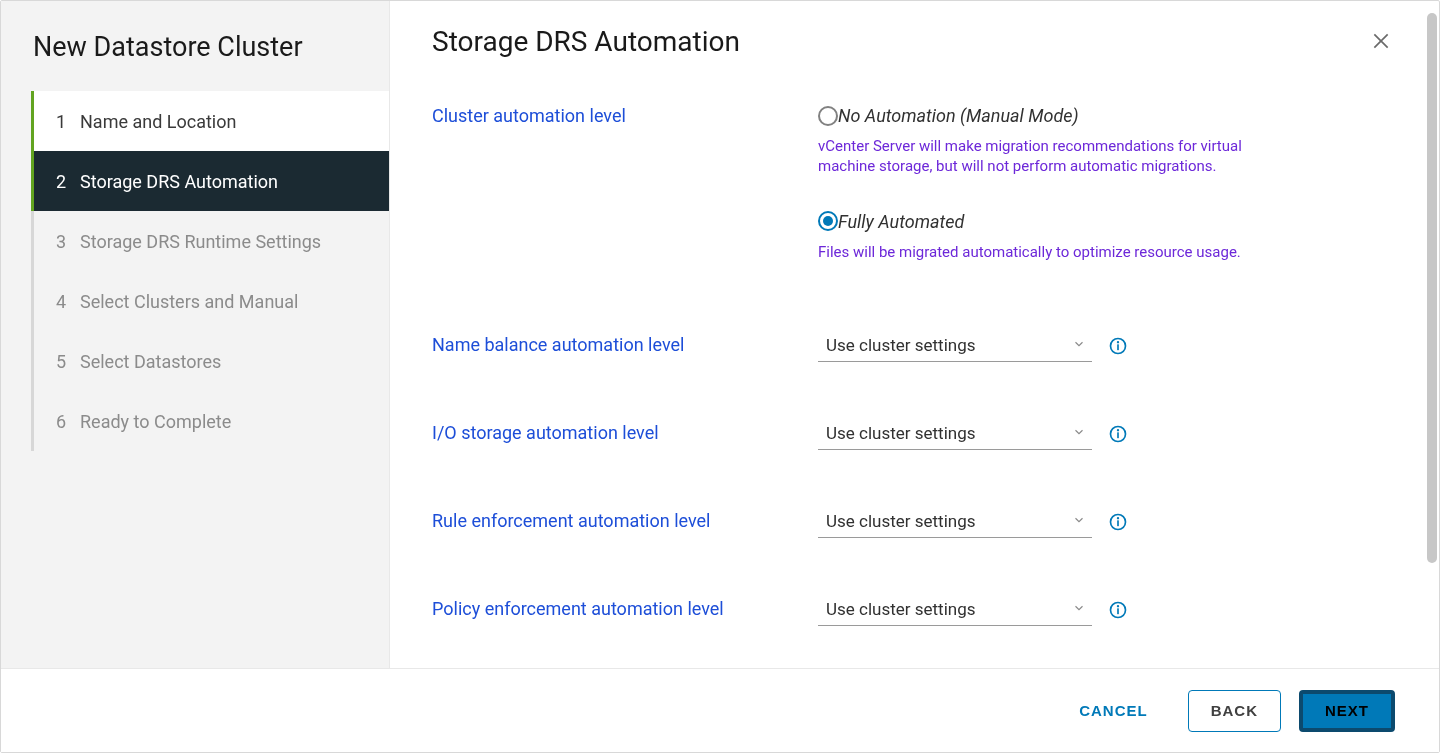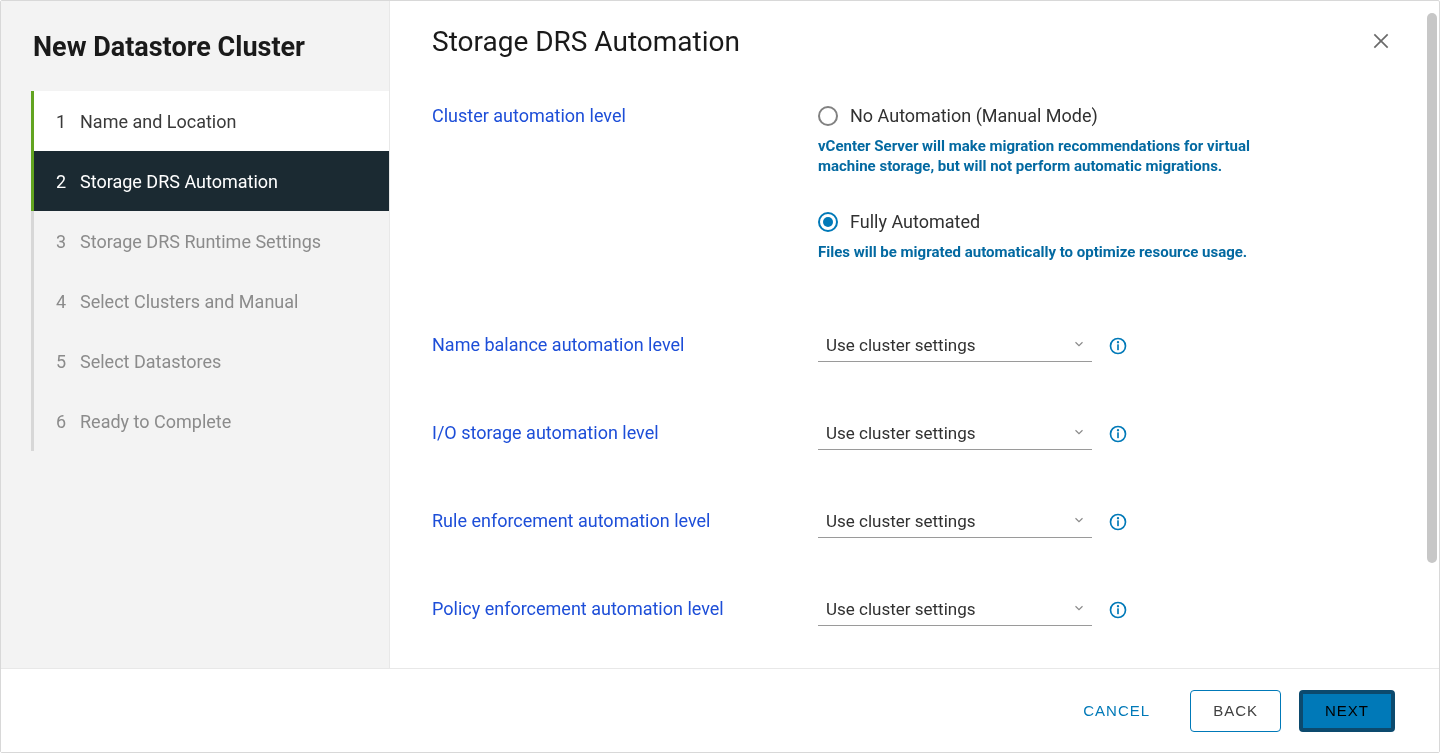--- a/index.html
+++ b/index.html
@@ -16,21 +16,21 @@
 }
 .modal-body { display: flex; flex: 1 1 auto; overflow: hidden; }
 .sidebar {
   width: 389px;
   background: #f3f3f3;
   padding: 24px 0 0 0;
   border-right: 1px solid #e8e8e8;
 }
 .sidebar-title {
   font-size: 27px;
-  font-weight: 700;
+  font-weight: 400;
   color: #1a1a1a;
   padding: 6px 0 28px 32px;
 }
 .steps { list-style: none; border-left: 3px solid #d7d7d7; margin-left: 30px; }
 .step {
   display: flex;
   align-items: center;
   height: 60px;
   padding: 0 0 0 22px;
   font-size: 18px;
@@ -50,26 +50,26 @@
 }
 .content-header { display: flex; align-items: flex-start; justify-content: space-between; margin-bottom: 44px; }
 .content-title { font-size: 28px; font-weight: 400; color: #1a1a1a; }
 .close-btn { cursor: pointer; padding: 6px; }
 .close-btn svg { width: 20px; height: 20px; stroke: #6a6a6a; stroke-width: 2; }
 .form-row { display: flex; margin-bottom: 60px; }
 .form-row.tight { margin-bottom: 60px; }
 .form-label { width: 386px; font-size: 18px; color: #1d4ed8; padding-top: 0; }
 .form-field { flex: 1; max-width: 520px; }
 .radio-block { margin-bottom: 34px; }
-.radio-line { display: flex; align-items: flex-end; gap: 12px; margin-bottom: 10px; }
+.radio-line { display: flex; align-items: center; gap: 0; margin-bottom: 10px; font-style: italic; }
 .radio { width: 20px; height: 20px; border: 2px solid #818181; border-radius: 50%; position: relative; flex-shrink: 0; }
 .radio.checked { border-color: #0079b8; }
 .radio.checked::after { content: ""; position: absolute; left: 3px; top: 3px; width: 10px; height: 10px; background: #0079b8; border-radius: 50%; }
 .radio-label { font-size: 18px; color: #313131; }
-.radio-desc { font-size: 15px; color: #0369a1; line-height: 1.35; margin-left: 0; max-width: 440px; font-weight: bold; }
+.radio-desc { font-size: 15px; color: #6d28d9; line-height: 1.35; margin-left: 0; max-width: 440px; }
 .select-wrap { display: flex; align-items: center; gap: 16px; }
 .select {
   width: 274px;
   height: 28px;
   border: none;
   border-bottom: 1px solid #9a9a9a;
   display: flex;
   align-items: center;
   justify-content: space-between;
   padding: 0 6px 4px 8px;
@@ -95,21 +95,21 @@
 .footer {
   height: 84px;
   border-top: 1px solid #e8e8e8;
   display: flex;
   align-items: center;
   justify-content: flex-end;
   gap: 18px;
   padding: 0 44px 0 0;
   background: #fff;
 }
-.btn { height: 42px; padding: 0 22px; font-size: 15px; font-weight: 400; letter-spacing: 1px; border-radius: 4px; cursor: pointer; display: inline-flex; align-items: center; justify-content: center; }
+.btn { height: 42px; padding: 0 22px; font-size: 15px; font-weight: 700; letter-spacing: 1px; border-radius: 4px; cursor: pointer; display: inline-flex; align-items: center; justify-content: center; }
 .btn-link { background: transparent; border: none; color: #0079b8; }
 .btn-outline { background: #fff; border: 1px solid #0079b8; color: #404040; }
 .btn-primary { background: #0079b8; border: 4px solid #0c4a6e; color: #000000; }
 </style>
 </head>
 <body>
 
 <div class="modal">
   <div class="modal-body">
 

